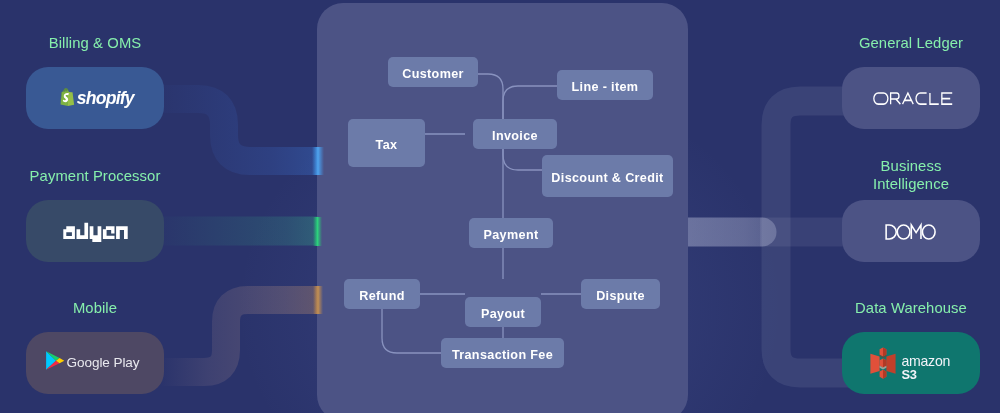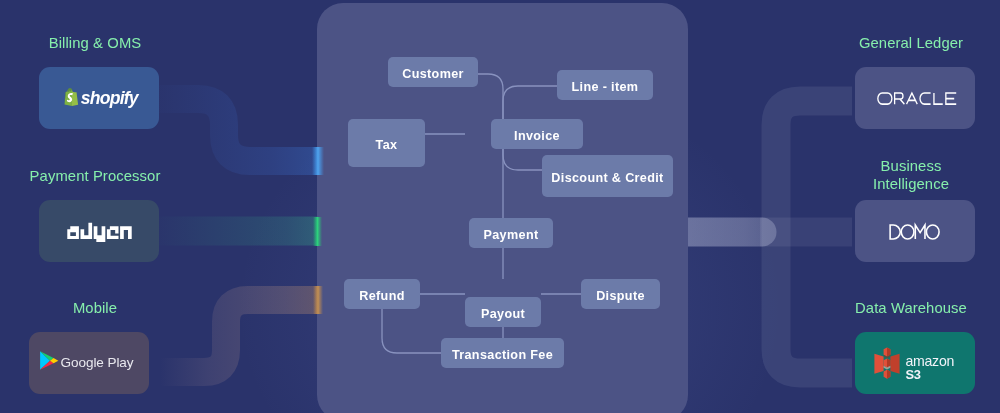--- a/index.html
+++ b/index.html
@@ -10,22 +10,22 @@
 
   
   #panel{position:absolute;left:317px;top:3px;width:371px;height:418px;
          background:#4c5385;border-radius:26px;}
 
   
   .glabel{position:absolute;color:#86efac;font-size:14.8px;line-height:18px;
           text-align:center;white-space:pre-line;letter-spacing:.1px;}
 
   
-  .card{position:absolute;width:120px;height:62px;border-radius:11px;
-        display:flex;align-items:center;justify-content:center;margin-left:13px;}
+  .card{position:absolute;width:138px;height:62px;border-radius:22px;
+        display:flex;align-items:center;justify-content:center;}
 
   
   .node{position:absolute;border-radius:5px;background:#6c7ba9;
         display:flex;align-items:center;justify-content:center;}
   .node b{color:#fff;font-size:12.6px;font-weight:bold;letter-spacing:.35px;white-space:nowrap;
           position:relative;top:2px;}
 </style>
 </head>
 <body>
 
@@ -115,21 +115,21 @@
   <div class="layer">
     <div class="node" style="left:388px;top:57px;width:90px;height:30px">
         <b>Customer</b>
       </div>
     <div class="node" style="left:557px;top:70px;width:96px;height:30px">
         <b>Line - item</b>
       </div>
     <div class="node" style="left:348px;top:119px;width:77px;height:48px">
         <b>Tax</b>
       </div>
-    <div class="node" style="left:491px;top:119px;width:92px;height:30px">
+    <div class="node" style="left:473px;top:119px;width:84px;height:30px">
         <b>Invoice</b>
       </div>
     <div class="node" style="left:542px;top:155px;width:131px;height:42px">
         <b>Discount &amp; Credit</b>
       </div>
     <div class="node" style="left:469px;top:218px;width:84px;height:30px">
         <b>Payment</b>
       </div>
     <div class="node" style="left:344px;top:279px;width:76px;height:30px">
         <b>Refund</b>
@@ -168,21 +168,21 @@
           <path d="M34 72 H132 V216 H0 V106 H34 Z M34 140 H98 V182 H34 Z" fill-rule="evenodd"></path>
           <path d="M240 32 H282 V216 H150 V106 H192 V174 H240 Z"></path>
           <path d="M300 72 H342 V174 H390 V72 H432 V250 H330 V208 H390 V216 H300 Z"></path>
           <path d="M484 72 H582 V216 H450 V106 H484 Z M492 114 H544 V152 H582 V178 H492 Z" fill-rule="evenodd"></path>
           <path d="M600 72 H732 V216 H690 V114 H642 V216 H600 Z"></path>
         </g>
       </svg>
     </div>
 
     <div class="glabel" style="left:5px;top:299px;width:180px">Mobile</div>
-    <div class="card" style="left:16px;top:332px;background:#4e4864">
+    <div class="card" style="left:26px;top:332px;background:#4e4864">
       <svg width="100" height="26" viewBox="0 0 118 30" style="overflow:visible">
         <g>
           <path d="M1.3 1.2 L13.0 12.2 L1.3 23.0 Z" fill="#00c9ff"></path>
           <path d="M1.3 1.2 L17.2 9.0 L13.0 12.2 Z" fill="#18cf6e"></path>
           <path d="M1.3 23.0 L17.2 15.4 L13.0 12.2 Z" fill="#f32a44"></path>
           <path d="M17.2 9.0 L22.8 12.2 L17.2 15.4 L13.0 12.2 Z" fill="#ffce00"></path>
         </g>
         <text x="25.5" y="19.3" font-family="Liberation Sans, sans-serif" font-size="16" fill="#e8e8ee" letter-spacing="-0.1">Google Play</text>
       </svg>
     </div>

